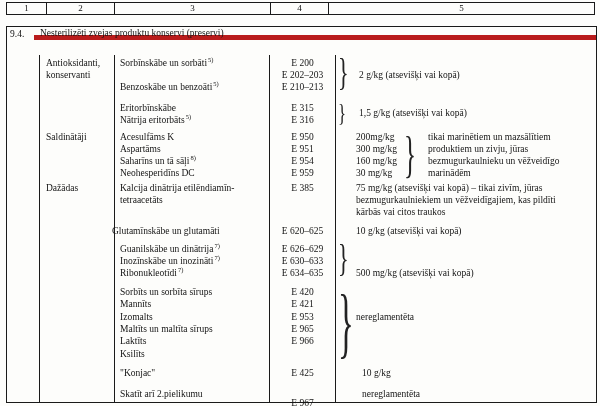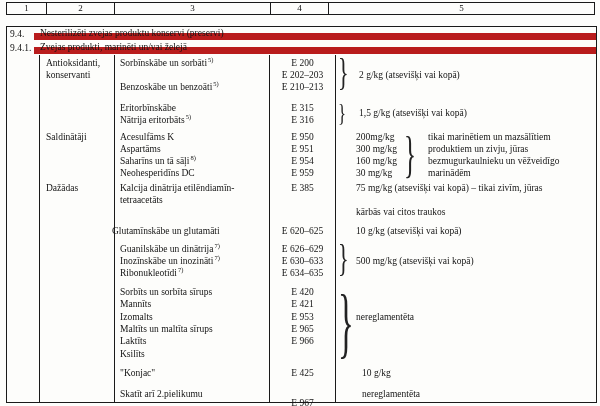--- a/index.html
+++ b/index.html
@@ -20,21 +20,21 @@
   .colhead .hc:last-child { border-right:none; flex:1; }
   
   .main {
     position:absolute; left:6px; top:26px; width:589px; height:375px;
     border:1px solid #1a1a1a; box-sizing:content-box; background:#fdfdfb;
   }
   .secrow { position:relative; height:14px; }
   .secnum { position:absolute; left:3px; top:1px; font:9.5px/12px "Liberation Serif", serif; }
   .sectext {
     position:absolute; left:27px; right:0; top:0; height:13px;
-    border-bottom:7px solid #b91c1c; font:9.5px/12px "Liberation Serif", serif;
+    border-bottom:5px solid #b91c1c; font:9.5px/12px "Liberation Serif", serif;
     padding-left:6px; box-sizing:border-box; white-space:nowrap;
   }
   .body { position:absolute; left:0; top:28px; right:0; bottom:0; }
   .vline { position:absolute; top:0; bottom:0; width:1px; background:#1a1a1a; }
   .ln { position:absolute; white-space:nowrap; font:9.5px/12px "Liberation Serif", serif; color:#141414; }
   .ln sup { font-size:6.5px; line-height:0; vertical-align:super; margin-left:1px; }
   .e { left:263px; width:65px; text-align:center; }
   .brace {
     position:absolute; font-family:"Liberation Serif", serif; color:#222;
     transform-origin:left top; font-weight:400;
@@ -51,24 +51,20 @@
     <div class="hc" style="width:156px;">3</div>
     <div class="hc" style="width:58px;">4</div>
     <div class="hc">5</div>
   </div>
 
   <div class="main">
 
     <div class="secrow">
       <span class="secnum">9.4.</span>
       <div class="sectext">Nesterilizēti zvejas produktu konservi (preservi)</div>
-    </div>
-    <div class="secrow">
-      <span class="secnum">9.4.1.</span>
-      <div class="sectext">Zvejas produkti, marinēti un/vai želejā</div>
     </div>
 
     <div class="body">
 
       <div class="vline" style="left:32px;"></div>
       <div class="vline" style="left:107px;"></div>
       <div class="vline" style="left:262px;"></div>
       <div class="vline" style="left:328px;"></div>
 
       <span class="ln" style="left:39px; top:2px;">Antioksidanti,</span>
@@ -132,21 +128,22 @@
       <span class="ln" style="left:349px; top:100px;">160 mg/kg</span>
       <span class="ln" style="left:349px; top:112px;">30 mg/kg</span>
 
       <span class="ln" style="left:352px; top:14px;">2 g/kg (atsevišķi vai kopā)</span>
       <span class="ln" style="left:352px; top:52px;">1,5 g/kg (atsevišķi vai kopā)</span>
       <span class="ln" style="left:421px; top:76px;">tikai marinētiem un mazsālītiem</span>
       <span class="ln" style="left:421px; top:88px;">produktiem un zivju, jūras</span>
       <span class="ln" style="left:421px; top:100px;">bezmugurkaulnieku un vēžveidīgo</span>
       <span class="ln" style="left:421px; top:112px;">marinādēm</span>
       <span class="ln" style="left:349px; top:127px;">75 mg/kg (atsevišķi vai kopā) – tikai zivīm, jūras</span>
+      <span class="ln" style="left:349px; top:139px;">bezmugurkaulniekiem un vēžveidīgajiem, kas pildīti</span>
       <span class="ln" style="left:349px; top:151px;">kārbās vai citos traukos</span>
       <span class="ln" style="left:349px; top:170px;">10 g/kg (atsevišķi vai kopā)</span>
-      <span class="ln" style="left:349px; top:200px;text-align:center;">500 mg/kg (atsevišķi vai kopā)</span>
+      <span class="ln" style="left:349px; top:212px;text-align:center;">500 mg/kg (atsevišķi vai kopā)</span>
       <span class="ln" style="left:349px; top:256px;">nereglamentēta</span>
       <span class="ln" style="left:355px; top:312px;">10 g/kg</span>
       <span class="ln" style="left:355px; top:333px;">nereglamentēta</span>
     </div>
   </div>
 </div>
 
 </body></html>

